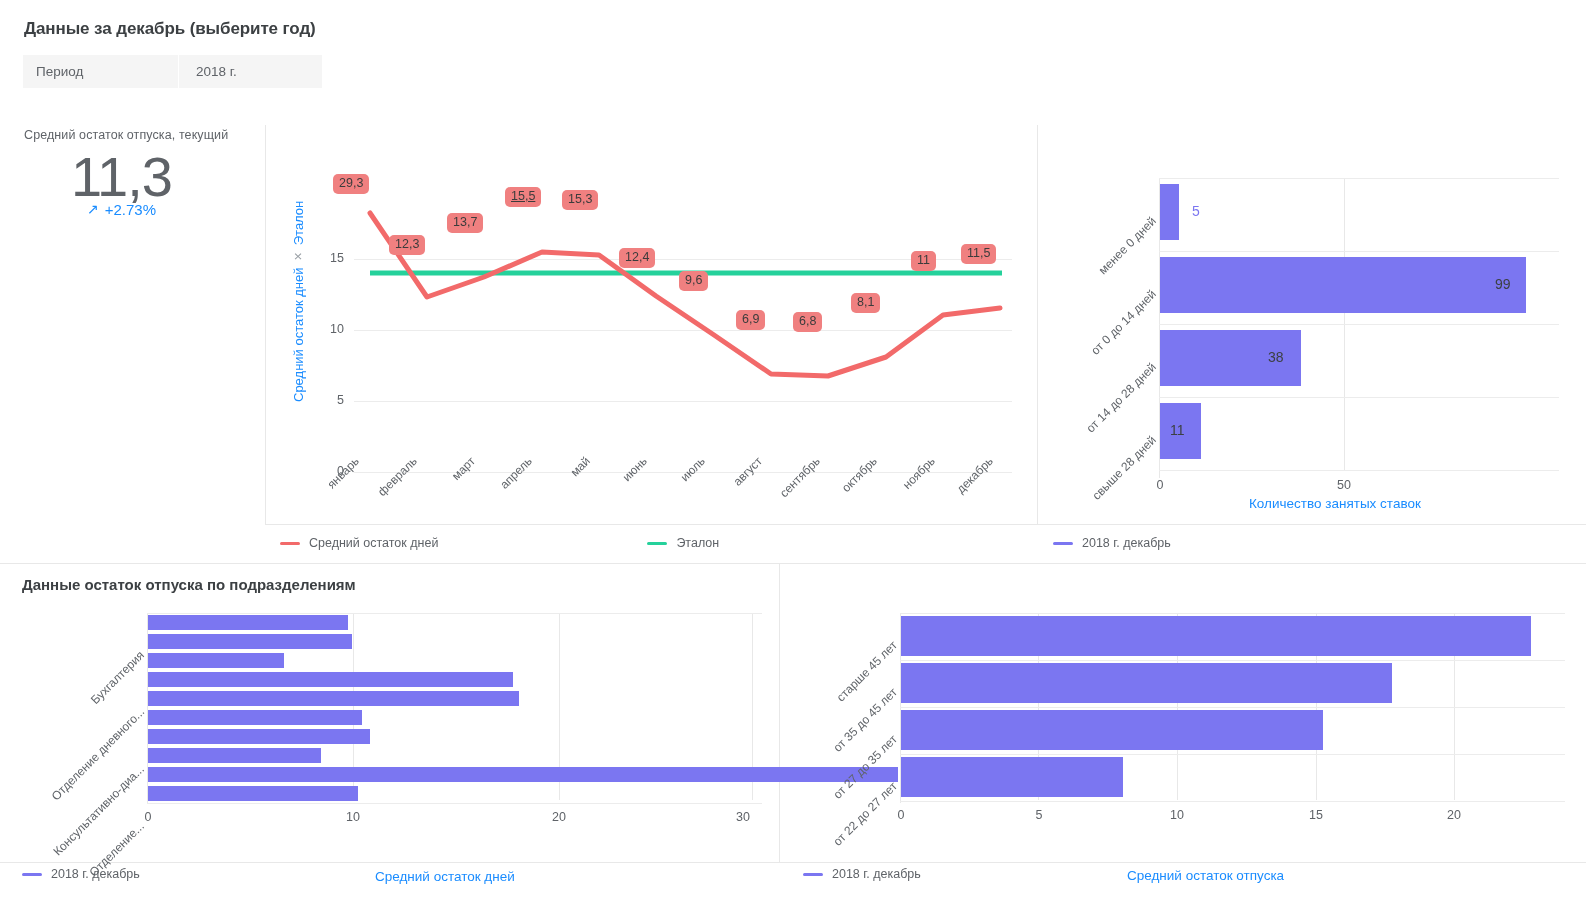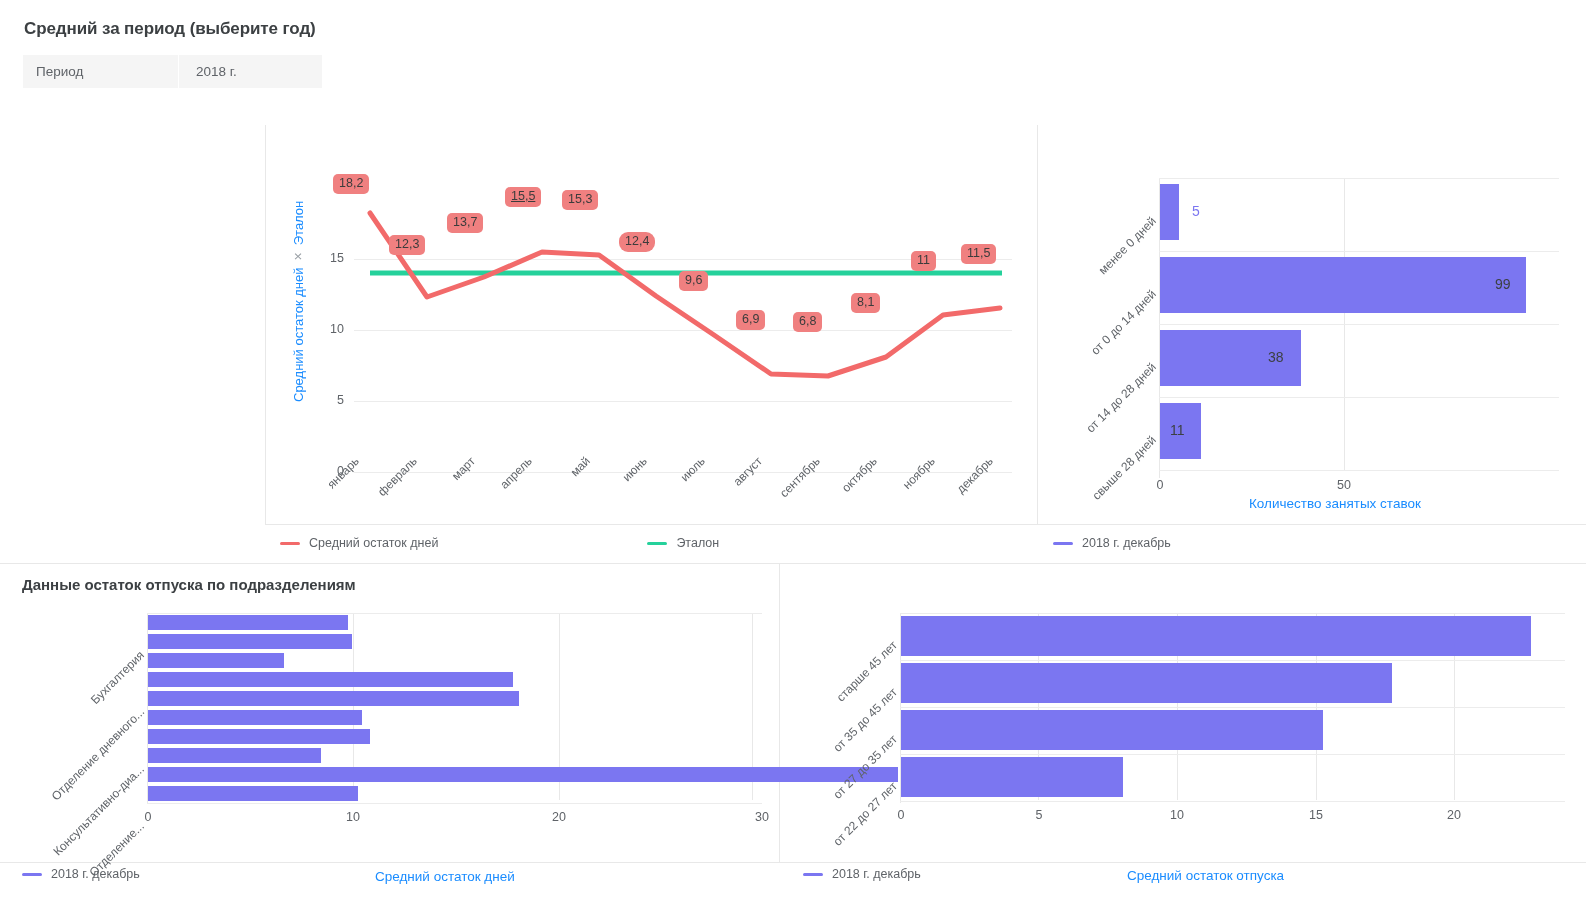--- a/index.html
+++ b/index.html
@@ -96,28 +96,36 @@
   .tick-x { position: absolute; font-size: 12.5px; color: #5f6368; text-align: center; white-space: nowrap; }
   .axis-title { position: absolute; font-size: 13.5px; color: #1a8cff; white-space: nowrap; }
   .grid-v { position: absolute; width: 1px; background: #e8e8e8; }
   .grid-h { position: absolute; height: 1px; background: #ececec; }
 </style>
 </head>
 <body>
 
 <div class="page">
 
-  <div class="hdr-title">Средний за период (выберите год)</div>
+  <div class="hdr-title">Данные за декабрь (выберите год)</div>
 
   <div class="filter-row">
     <div class="filter-label">Период</div>
     <div class="filter-divider"></div>
     <div class="filter-value">2018 г.</div>
   </div>
 
+  <div class="kpi">
+    <div class="kpi-caption">Средний остаток отпуска, текущий</div>
+    <div class="kpi-value">11,3</div>
+    <div class="kpi-delta">
+      <span class="kpi-arrow">↗</span>
+      <span>+2.73%</span>
+    </div>
+  </div>
 
   <div class="sep" style="left:265px; top:125px; width:1px; height:400px;"></div>
   <div class="sep" style="left:1037px; top:125px; width:1px; height:400px;"></div>
   <div class="sep" style="left:265px; top:524px; width:772px; height:1px;"></div>
   <div class="sep" style="left:1038px; top:524px; width:548px; height:1px;"></div>
   <div class="sep" style="left:0px; top:563px; width:1586px; height:1px;"></div>
   <div class="sep" style="left:779px; top:563px; width:1px; height:300px;"></div>
   <div class="sep" style="left:0px; top:862px; width:779px; height:1px;"></div>
   <div class="sep" style="left:780px; top:862px; width:806px; height:1px;"></div>
 
@@ -140,26 +148,26 @@
       <div class="tick-y" style="left:6px; top:150px;">10</div>
       <div class="tick-y" style="left:6px; top:221px;">5</div>
       <div class="tick-y" style="left:6px; top:292px;">0</div>
 
       <svg width="700" height="310" style="position:absolute; left:0; top:0; overflow:visible;">
         <polyline points="58,101 690,101" fill="none" stroke="#25d19b" stroke-width="5" stroke-linecap="butt"></polyline>
         <polyline points="58,41 115,125 172,105 230,80 287,83 344,124 402,163 459,202 516,204 574,185 631,143 688,136" fill="none" stroke="#f26a6a" stroke-width="5" stroke-linejoin="round" stroke-linecap="round"></polyline>
       </svg>
     </div>
 
-    <div class="dlabel" style="left:51px; top:42px;">18,2</div>
+    <div class="dlabel" style="left:51px; top:42px;">29,3</div>
     <div class="dlabel" style="left:107px; top:103px;">12,3</div>
     <div class="dlabel" style="left:165px; top:81px;">13,7</div>
     <div class="dlabel" style="left:223px; top:55px;text-decoration:underline;">15,5</div>
     <div class="dlabel" style="left:280px; top:58px;">15,3</div>
-    <div class="dlabel" style="left:337px; top:100px;border-radius:9px;">12,4</div>
+    <div class="dlabel" style="left:337px; top:116px;">12,4</div>
     <div class="dlabel" style="left:397px; top:139px;">9,6</div>
     <div class="dlabel" style="left:454px; top:178px;">6,9</div>
     <div class="dlabel" style="left:511px; top:180px;">6,8</div>
     <div class="dlabel" style="left:569px; top:161px;">8,1</div>
     <div class="dlabel" style="left:629px; top:119px;">11</div>
     <div class="dlabel" style="left:679px; top:112px;">11,5</div>
 
     <div class="xlab" style="left:-10px; top:322px; width:80px;">январь</div>
     <div class="xlab" style="left:48px;  top:322px; width:80px;">февраль</div>
     <div class="xlab" style="left:106px; top:322px; width:80px;">март</div>
@@ -250,21 +258,21 @@
       <div class="bar" style="left:126px; top:176px; width:210px; height:15px;"></div>
 
       <div class="blab" style="left:10px; top:36px;  width:110px;">Бухгалтерия</div>
       <div class="blab" style="left:-5px; top:93px;  width:125px;">Отделение дневного...</div>
       <div class="blab" style="left:-5px; top:150px; width:125px;">Консультативно-диа...</div>
       <div class="blab" style="left:15px; top:207px; width:105px;">Отделение...</div>
 
       <div class="tick-x" style="left:115px; top:200px; width:22px;">0</div>
       <div class="tick-x" style="left:320px; top:200px; width:22px;">10</div>
       <div class="tick-x" style="left:526px; top:200px; width:22px;">20</div>
-      <div class="tick-x" style="left:729px; top:200px; width:22px;">30</div>
+      <div class="tick-x" style="left:710px; top:200px; width:22px;">30</div>
     </div>
 
     <div class="axis-title" style="left:353px; top:293px;">Средний остаток дней</div>
   </div>
 
   <div class="legend" style="left:22px; top:867px;">
     <div class="legend-item">
       <span class="swatch" style="background:#7b76f1;"></span>
       <span>2018 г. декабрь</span>
     </div>

